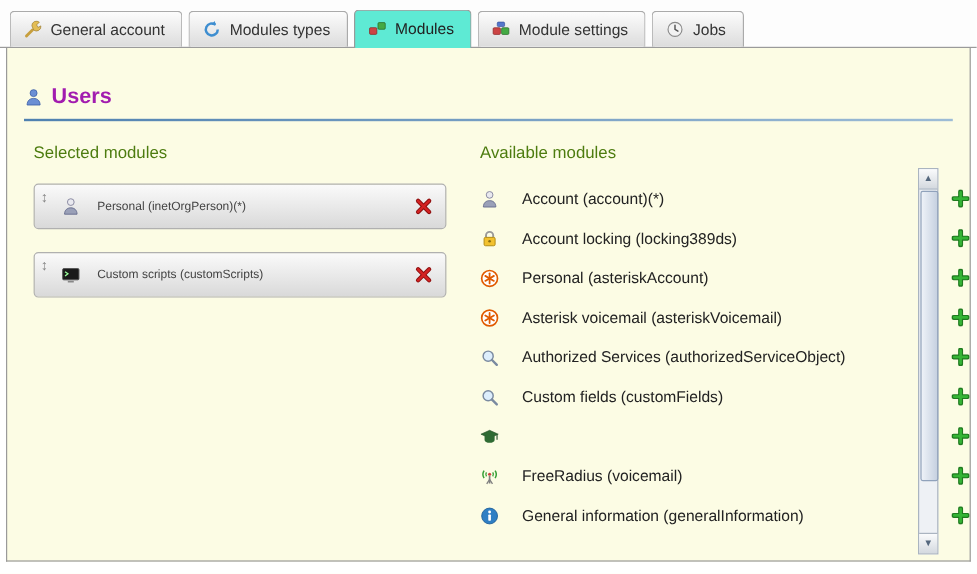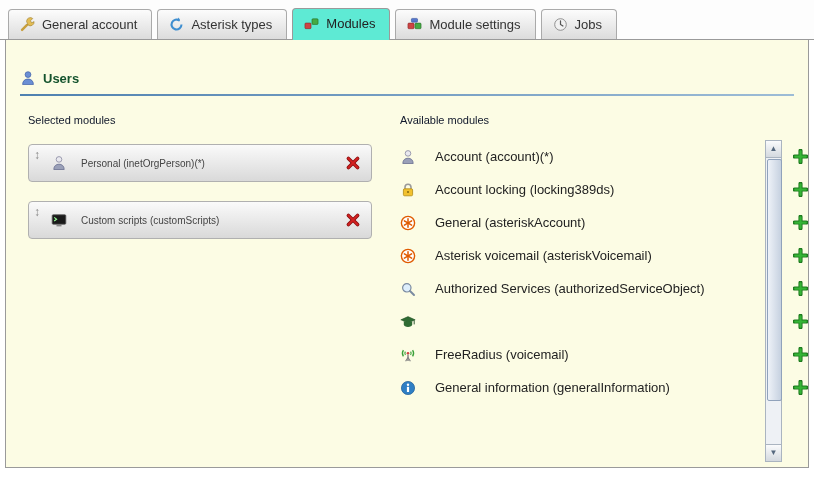--- a/index.html
+++ b/index.html
@@ -16,28 +16,28 @@
   .tab.active{background:#5eead4;border-color:#9a9a9a;margin-bottom:-1px;padding-bottom:9px;color:#222;}
   .tab .icn{display:inline-flex;width:15px;height:15px;}
   .tab .icn svg{width:15px;height:15px;}
 
   
   .content{position:relative;margin:0 5px;height:428px;box-sizing:border-box;
     background:#fcfce4;border:1px solid #9a9a9a;border-top:none;overflow:hidden;}
 
   .section-head{display:flex;align-items:center;gap:7px;margin:30px 0 0 14px;}
   .section-head .icn, .section-head .icn svg{width:16px;height:16px;}
-  .section-title{font-size:13px;font-weight:bold;color:#14532d;}
+  .section-title{font-size:18px;font-weight:bold;color:#a21caf;}
   .blue-rule{height:2px;margin:8px 14px 0 14px;
     background:linear-gradient(to right,#4f81b0,#9dbcd6);}
 
   .columns{display:flex;margin:18px 0 0 14px;}
   .col-left{width:352px;box-sizing:border-box;padding-left:8px;}
   .col-right{flex:1;margin-left:28px;box-sizing:border-box;}
-  .col-heading{font-size:11px;color:#0f172a;}
+  .col-heading{font-size:14px;color:#4d7c0f;}
 
   
   #selected-list{margin-top:18px;}
   .sel-row{position:relative;display:flex;align-items:center;gap:8px;height:38px;
     box-sizing:border-box;padding:0 10px 0 22px;margin-bottom:19px;
     background:linear-gradient(#fafafa,#d9d9d9);
     border:1px solid #b0b0b0;border-radius:4px;cursor:move;}
   .drag{position:absolute;left:5px;top:3px;font-size:12px;color:#888;cursor:ns-resize;}
   .sel-row .icn, .sel-row .icn svg{width:16px;height:16px;}
   .sel-label{font-size:10px;color:#444;margin-left:6px;white-space:nowrap;}
@@ -77,21 +77,21 @@
         </span>
         <span>General account</span>
       </div>
       <div class="tab">
         <span class="icn">
           <svg viewBox="0 0 16 16">
             <path d="M13.3 8a5.3 5.3 0 1 1-2.1-4.2" fill="none" stroke="#3e8ed0" stroke-width="2.2"></path>
             <path d="M10.6 0.6 L11.6 4.4 7.8 3.6z" fill="#3e8ed0"></path>
           </svg>
         </span>
-        <span>Asterisk types</span>
+        <span>Modules types</span>
       </div>
       <div class="tab active">
         <span class="icn">
           <svg viewBox="0 0 16 16">
             <rect x="1" y="7.5" width="6.5" height="6" rx="1" fill="#cc4444" stroke="#882222" stroke-width="0.6"></rect>
             <rect x="8.5" y="3" width="6.5" height="6" rx="1" fill="#44aa44" stroke="#226622" stroke-width="0.6"></rect>
           </svg>
         </span>
         <span>Modules</span>
       </div>
@@ -210,21 +210,21 @@
             </div>
             <div class="av-row">
               <span class="icn"><svg viewBox="0 0 16 16">
                   <circle cx="8" cy="8" r="6.6" fill="#fff" stroke="#e05a00" stroke-width="1.4"></circle>
                   <g stroke="#e05a00" stroke-width="1.5" stroke-linecap="round">
                     <path d="M8 3.8v8.4"></path>
                     <path d="M4.4 5.9l7.2 4.2"></path>
                     <path d="M11.6 5.9l-7.2 4.2"></path>
                   </g>
                 </svg></span>
-              <span class="av-label">General (asteriskAccount)</span>
+              <span class="av-label">Personal (asteriskAccount)</span>
               <span class="add">
                 <svg viewBox="0 0 16 16">
                   <g stroke-linecap="round">
                     <path d="M8 1.8 V14.2 M1.8 8 H14.2" stroke="#1f7a1f" stroke-width="4.4"></path>
                     <path d="M8 2.4 V13.6 M2.4 8 H13.6" stroke="#35b435" stroke-width="2.4"></path>
                   </g>
                 </svg>
               </span>
             </div>
             <div class="av-row">
@@ -256,20 +256,35 @@
                 <svg viewBox="0 0 16 16">
                   <g stroke-linecap="round">
                     <path d="M8 1.8 V14.2 M1.8 8 H14.2" stroke="#1f7a1f" stroke-width="4.4"></path>
                     <path d="M8 2.4 V13.6 M2.4 8 H13.6" stroke="#35b435" stroke-width="2.4"></path>
                   </g>
                 </svg>
               </span>
             </div>
             <div class="av-row">
               <span class="icn"><svg viewBox="0 0 16 16">
+                  <circle cx="6.8" cy="6.8" r="4.2" fill="#ddeefc" stroke="#7a8aa0" stroke-width="1.2"></circle>
+                  <path d="M10 10 L14 14" stroke="#7a8aa0" stroke-width="2" stroke-linecap="round"></path>
+                </svg></span>
+              <span class="av-label">Custom fields (customFields)</span>
+              <span class="add">
+                <svg viewBox="0 0 16 16">
+                  <g stroke-linecap="round">
+                    <path d="M8 1.8 V14.2 M1.8 8 H14.2" stroke="#1f7a1f" stroke-width="4.4"></path>
+                    <path d="M8 2.4 V13.6 M2.4 8 H13.6" stroke="#35b435" stroke-width="2.4"></path>
+                  </g>
+                </svg>
+              </span>
+            </div>
+            <div class="av-row">
+              <span class="icn"><svg viewBox="0 0 16 16">
                   <path d="M0.8 5.8 L8 2.6 L15.2 5.8 L8 9z" fill="#2f6b33" stroke="#1e4a22" stroke-width="0.5"></path>
                   <path d="M3.8 7.4 v3.2 c0 1.4 1.9 2.4 4.2 2.4 s4.2-1 4.2-2.4 V7.4" fill="#2f6b33"></path>
                   <path d="M14.2 6.2 v4.2" stroke="#1e4a22" stroke-width="0.9"></path>
                 </svg></span>
               <span class="add">
                 <svg viewBox="0 0 16 16">
                   <g stroke-linecap="round">
                     <path d="M8 1.8 V14.2 M1.8 8 H14.2" stroke="#1f7a1f" stroke-width="4.4"></path>
                     <path d="M8 2.4 V13.6 M2.4 8 H13.6" stroke="#35b435" stroke-width="2.4"></path>
                   </g>

